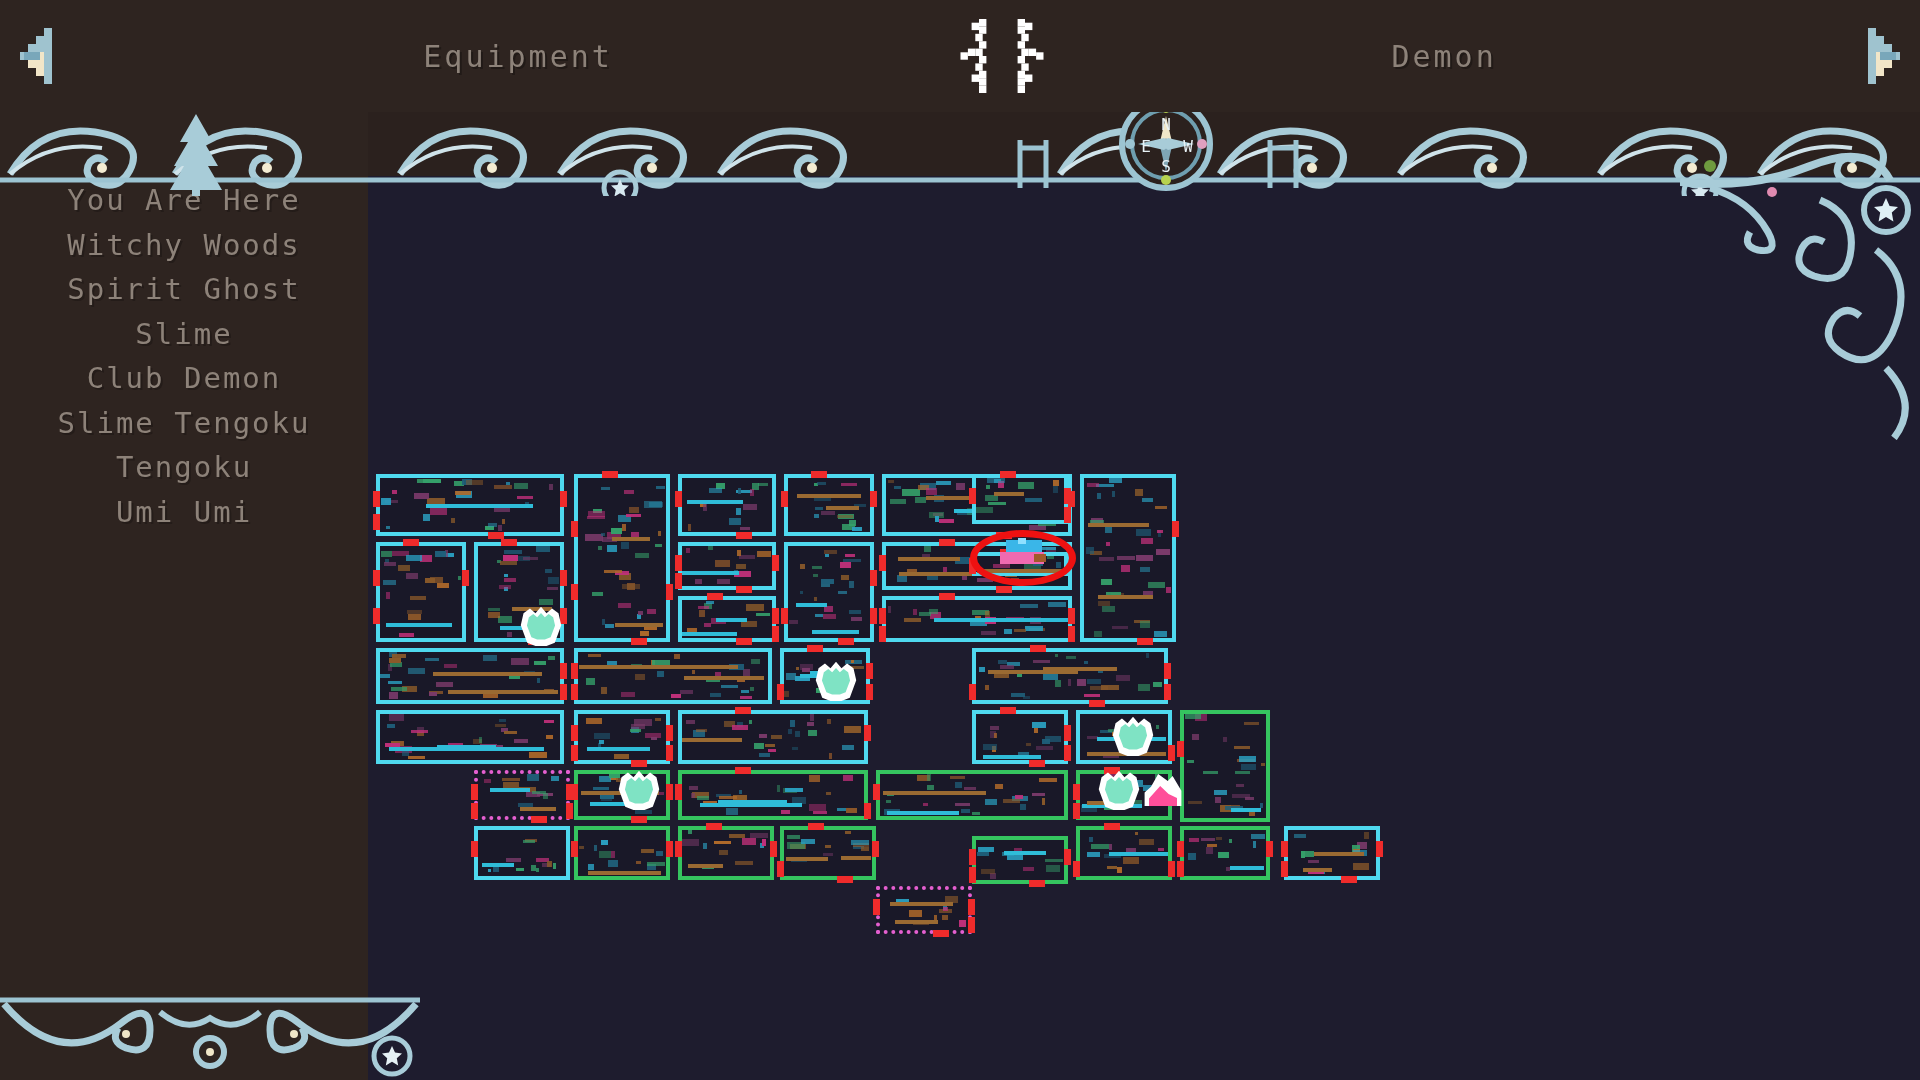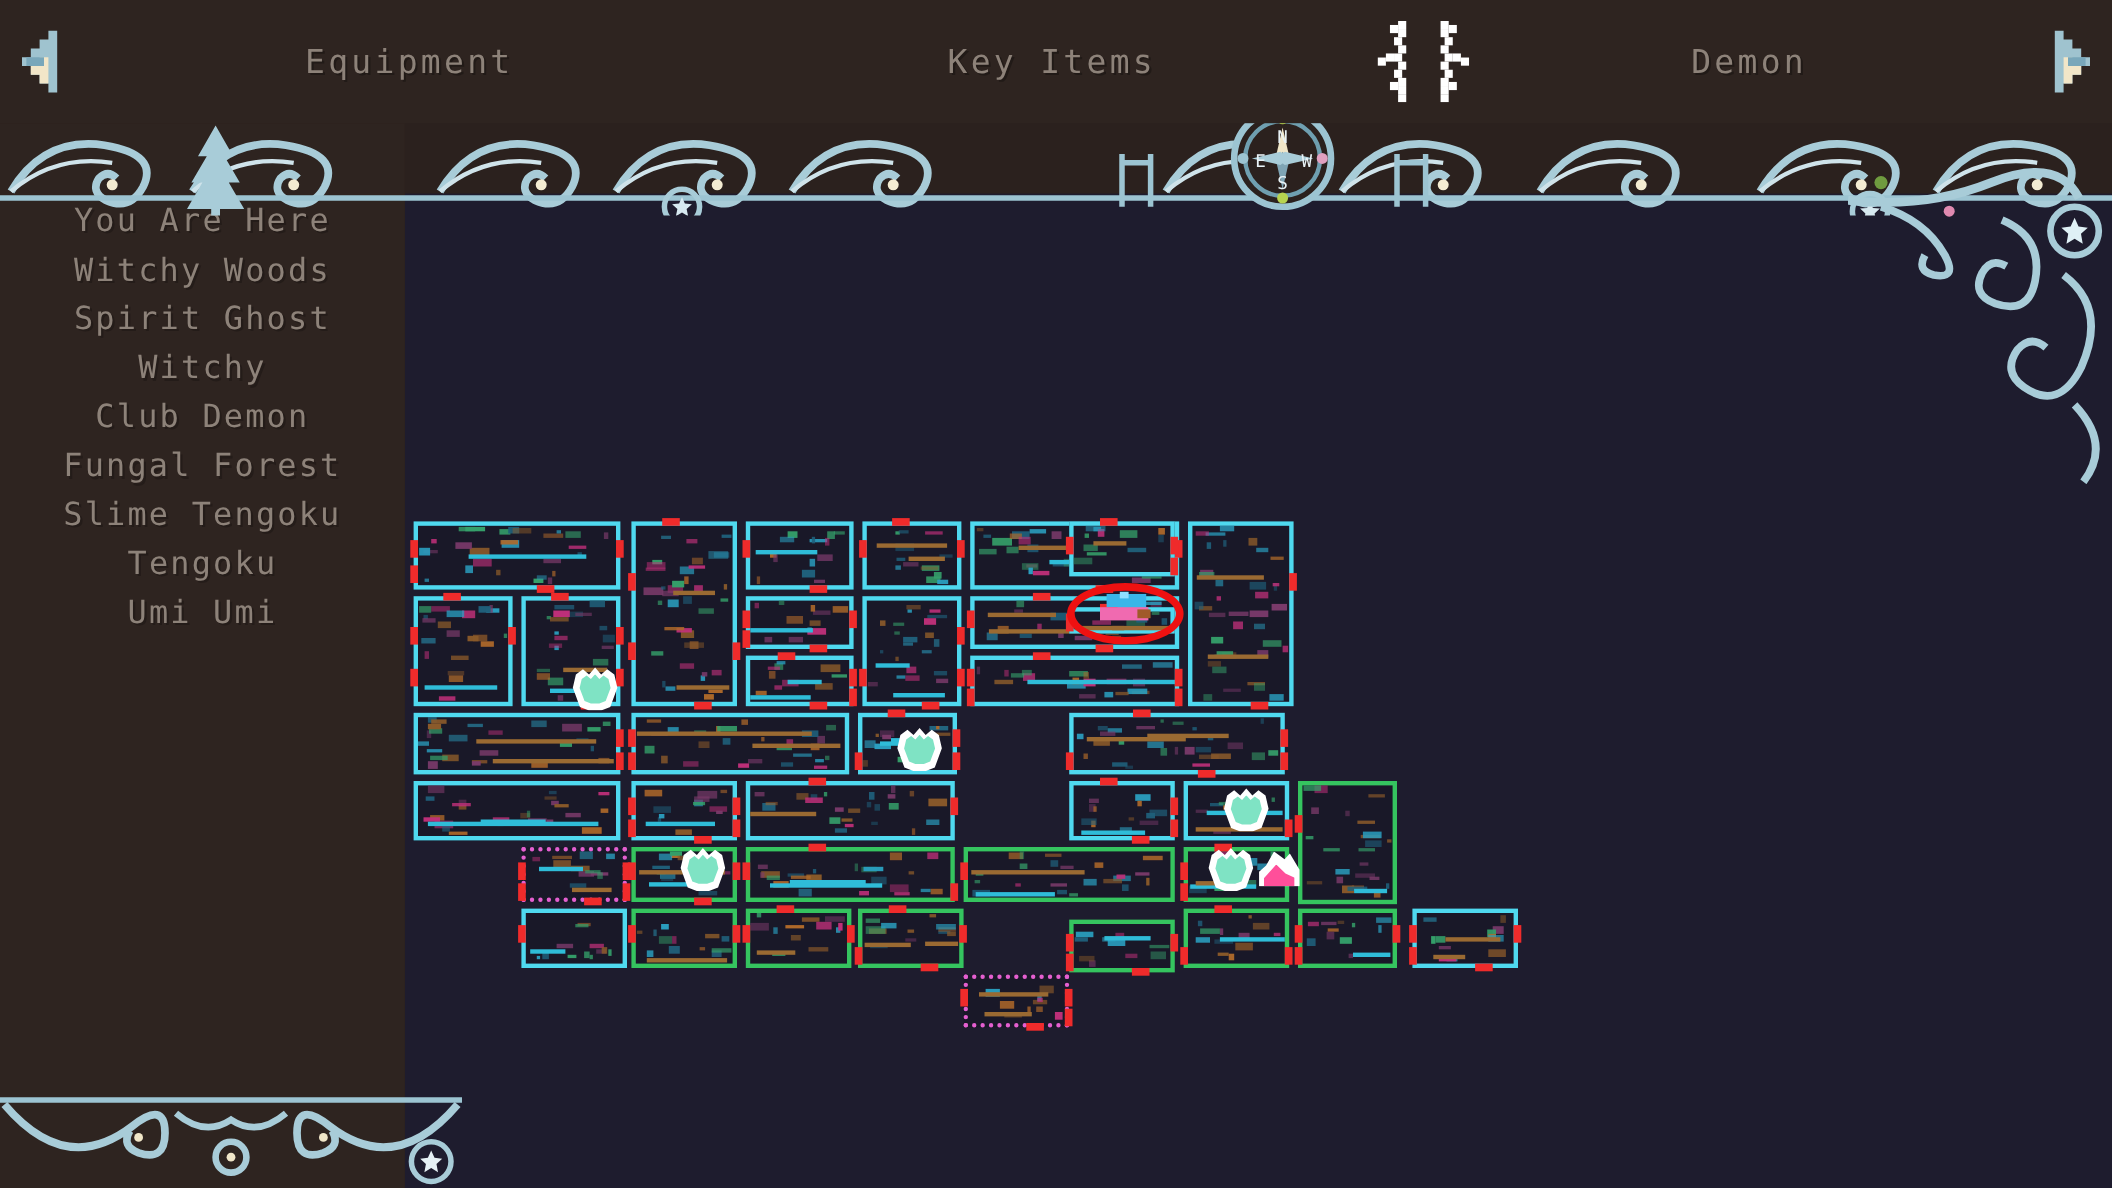--- a/index.html
+++ b/index.html
@@ -110,21 +110,20 @@
 
   <div class="nav-arrow">
     <svg width="64" height="64" viewBox="0 0 16 16">
       <path d="M11 1 L11 15 L9 15 L9 13 L7 13 L7 11 L5 11 L5 9 L3 9 L3 7 L5 7 L5 5 L7 5 L7 3 L9 3 L9 1 Z" fill="#9fc3cf"></path>
       <path d="M9 3 L9 13 L7 13 L7 11 L5 11 L5 9 L7 9 L7 7 L9 7 Z" fill="#f2e6c8"></path>
       <path d="M4 7 L8 7 L8 9 L4 9 Z" fill="#79a7ba"></path>
     </svg>
   </div>
 
   <div class="nav-item">Equipment</div>
-  <div class="nav-item">Key Items</div>
 
   <div class="nav-orn">
     <svg width="38" height="74" viewBox="0 0 10 20">
       <g fill="#ffffff">
         <rect x="5" y="0" width="2" height="2"></rect>
           <rect x="3" y="1" width="2" height="2"></rect>
         <rect x="5" y="2" width="2" height="2"></rect>
           <rect x="4" y="4" width="2" height="2"></rect>
         <rect x="5" y="6" width="2" height="2"></rect>
           <rect x="2" y="8" width="2" height="2"></rect>
@@ -171,23 +170,22 @@
       <path d="M8 7 L12 7 L12 9 L8 9 Z" fill="#79a7ba"></path>
     </svg>
   </div>
 </div>
 
 <div id="sidebar">
   <div id="loclist">
       <div class="loc-item">You Are Here</div>
       <div class="loc-item">Witchy Woods</div>
       <div class="loc-item">Spirit Ghost</div>
-      <div class="loc-item">Witchy</div>
+      <div class="loc-item">Slime</div>
       <div class="loc-item">Club Demon</div>
-      <div class="loc-item">Fungal Forest</div>
       <div class="loc-item">Slime Tengoku</div>
       <div class="loc-item">Tengoku</div>
       <div class="loc-item">Umi Umi</div>
     </div>
 </div>
 
 <div id="mappanel">
   <div id="maprooms">
       <div class="room cyan" style="left: 8px; top: 298px; width: 188px; height: 62px;">
         <div class="bit" style="width: 16px; height: 3px; left: 137px; top: 18px; background: rgb(192, 48, 122); opacity: 0.8;"></div>

